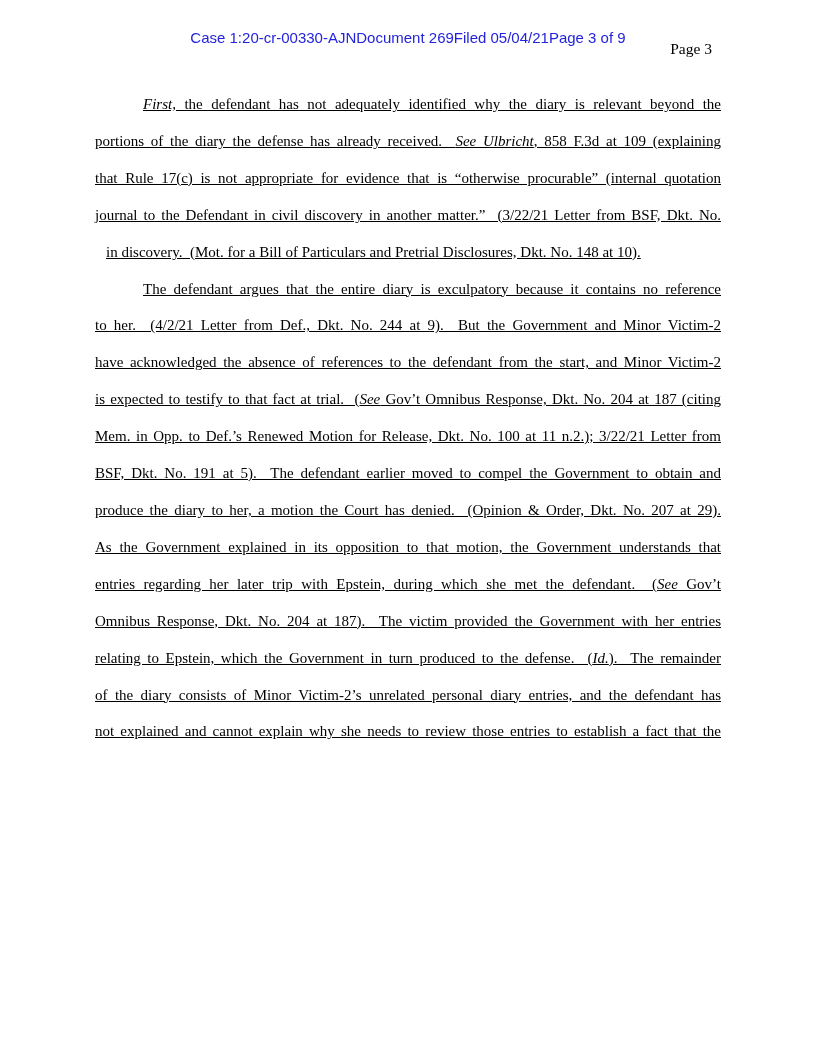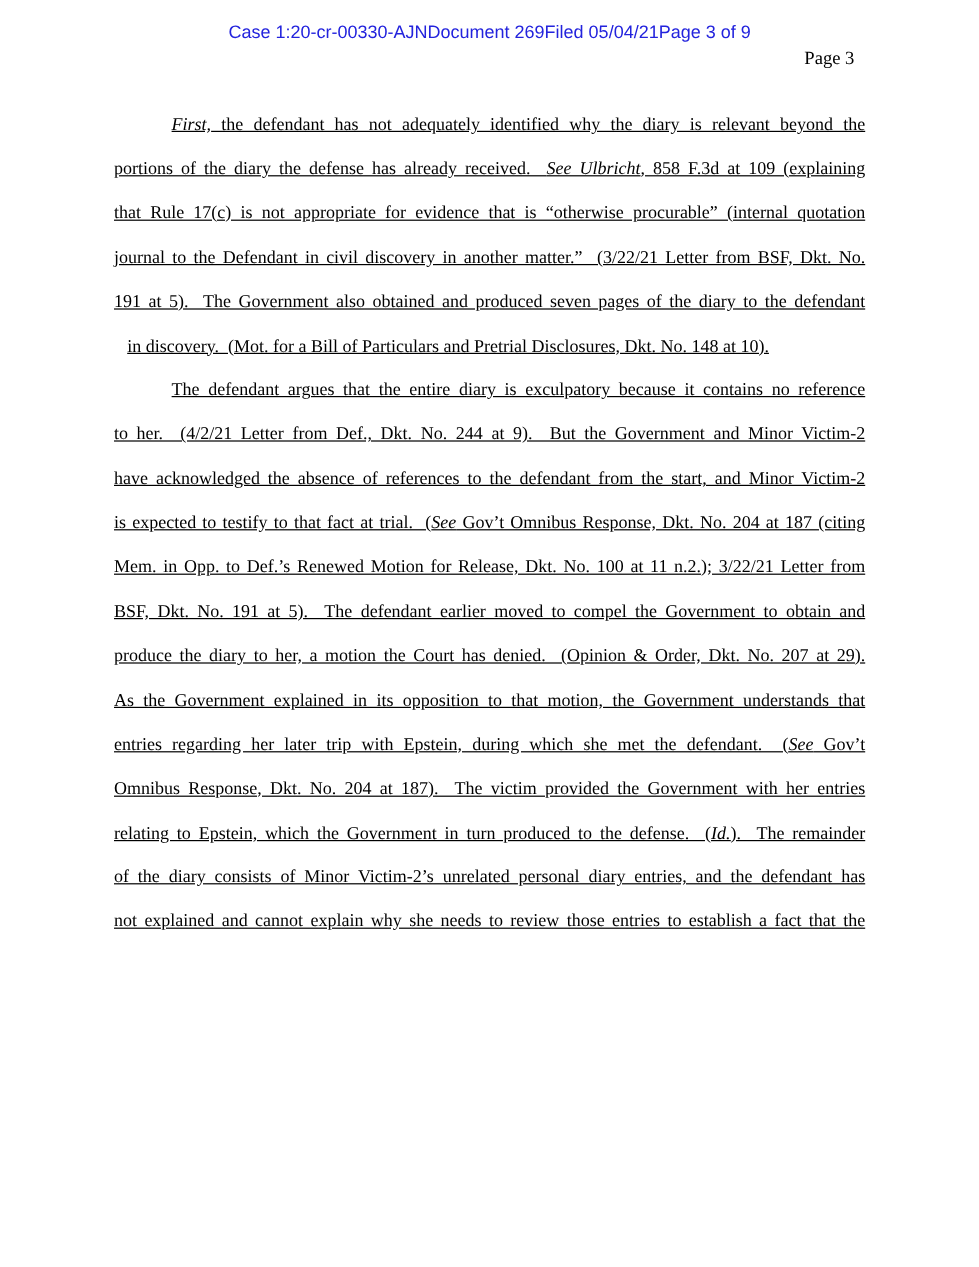--- a/index.html
+++ b/index.html
@@ -11,21 +11,21 @@
     position: relative;
     width: 816px;
     height: 1056px;
     background: #ffffff;
     overflow: hidden;
     font-family: "Liberation Serif", serif;
     color: #000000;
   }
   .stamp {
     position: absolute;
-    top: 18px;
+    top: 28px;
     left: 0;
     width: 816px;
     display: flex;
     justify-content: center;
     font-family: "Liberation Sans", sans-serif;
     font-size: 15px;
     line-height: 20px;
   }
   .page-number {
     position: absolute;
@@ -75,21 +75,20 @@
   </div>
 
   <div class="page-number">Page 3</div>
 
   <div class="doc-body">
       <div class="paragraph">
         <div class="line indent"><i>First,</i><span> the defendant has not adequately identified why the diary is relevant beyond the</span></div>
         <div class="line"><span>portions of the diary the defense has already received.&nbsp; </span><i>See Ulbricht</i><span>, 858 F.3d at 109 (explaining</span></div>
         <div class="line"><span>that Rule 17(c) is not appropriate for evidence that is “otherwise procurable” (internal quotation</span></div>
         <div class="line"><span>journal to the Defendant in civil discovery in another matter.”&nbsp; (3/22/21 Letter from BSF, Dkt. No.</span></div>
-        <div class="line"><span>191 at 5).&nbsp; The Government also obtained and produced seven pages of the diary to the defendant</span></div>
         <div class="line flush-left"><span>in discovery.&nbsp; (Mot. for a Bill of Particulars and Pretrial Disclosures, Dkt. No. 148 at 10).</span></div>
       </div>
       <div class="paragraph">
         <div class="line indent"><span>The defendant argues that the entire diary is exculpatory because it contains no reference</span></div>
         <div class="line"><span>to her.&nbsp; (4/2/21 Letter from Def., Dkt. No. 244 at 9).&nbsp; But the Government and Minor Victim-2</span></div>
         <div class="line"><span>have acknowledged the absence of references to the defendant from the start, and Minor Victim-2</span></div>
         <div class="line"><span>is expected to testify to that fact at trial.&nbsp; (</span><i>See</i><span> Gov’t Omnibus Response, Dkt. No. 204 at 187 (citing</span></div>
         <div class="line"><span>Mem. in Opp. to Def.’s Renewed Motion for Release, Dkt. No. 100 at 11 n.2.); 3/22/21 Letter from</span></div>
         <div class="line"><span>BSF, Dkt. No. 191 at 5).&nbsp; The defendant earlier moved to compel the Government to obtain and</span></div>
         <div class="line"><span>produce the diary to her, a motion the Court has denied.&nbsp; (Opinion &amp; Order, Dkt. No. 207 at 29).</span></div>

